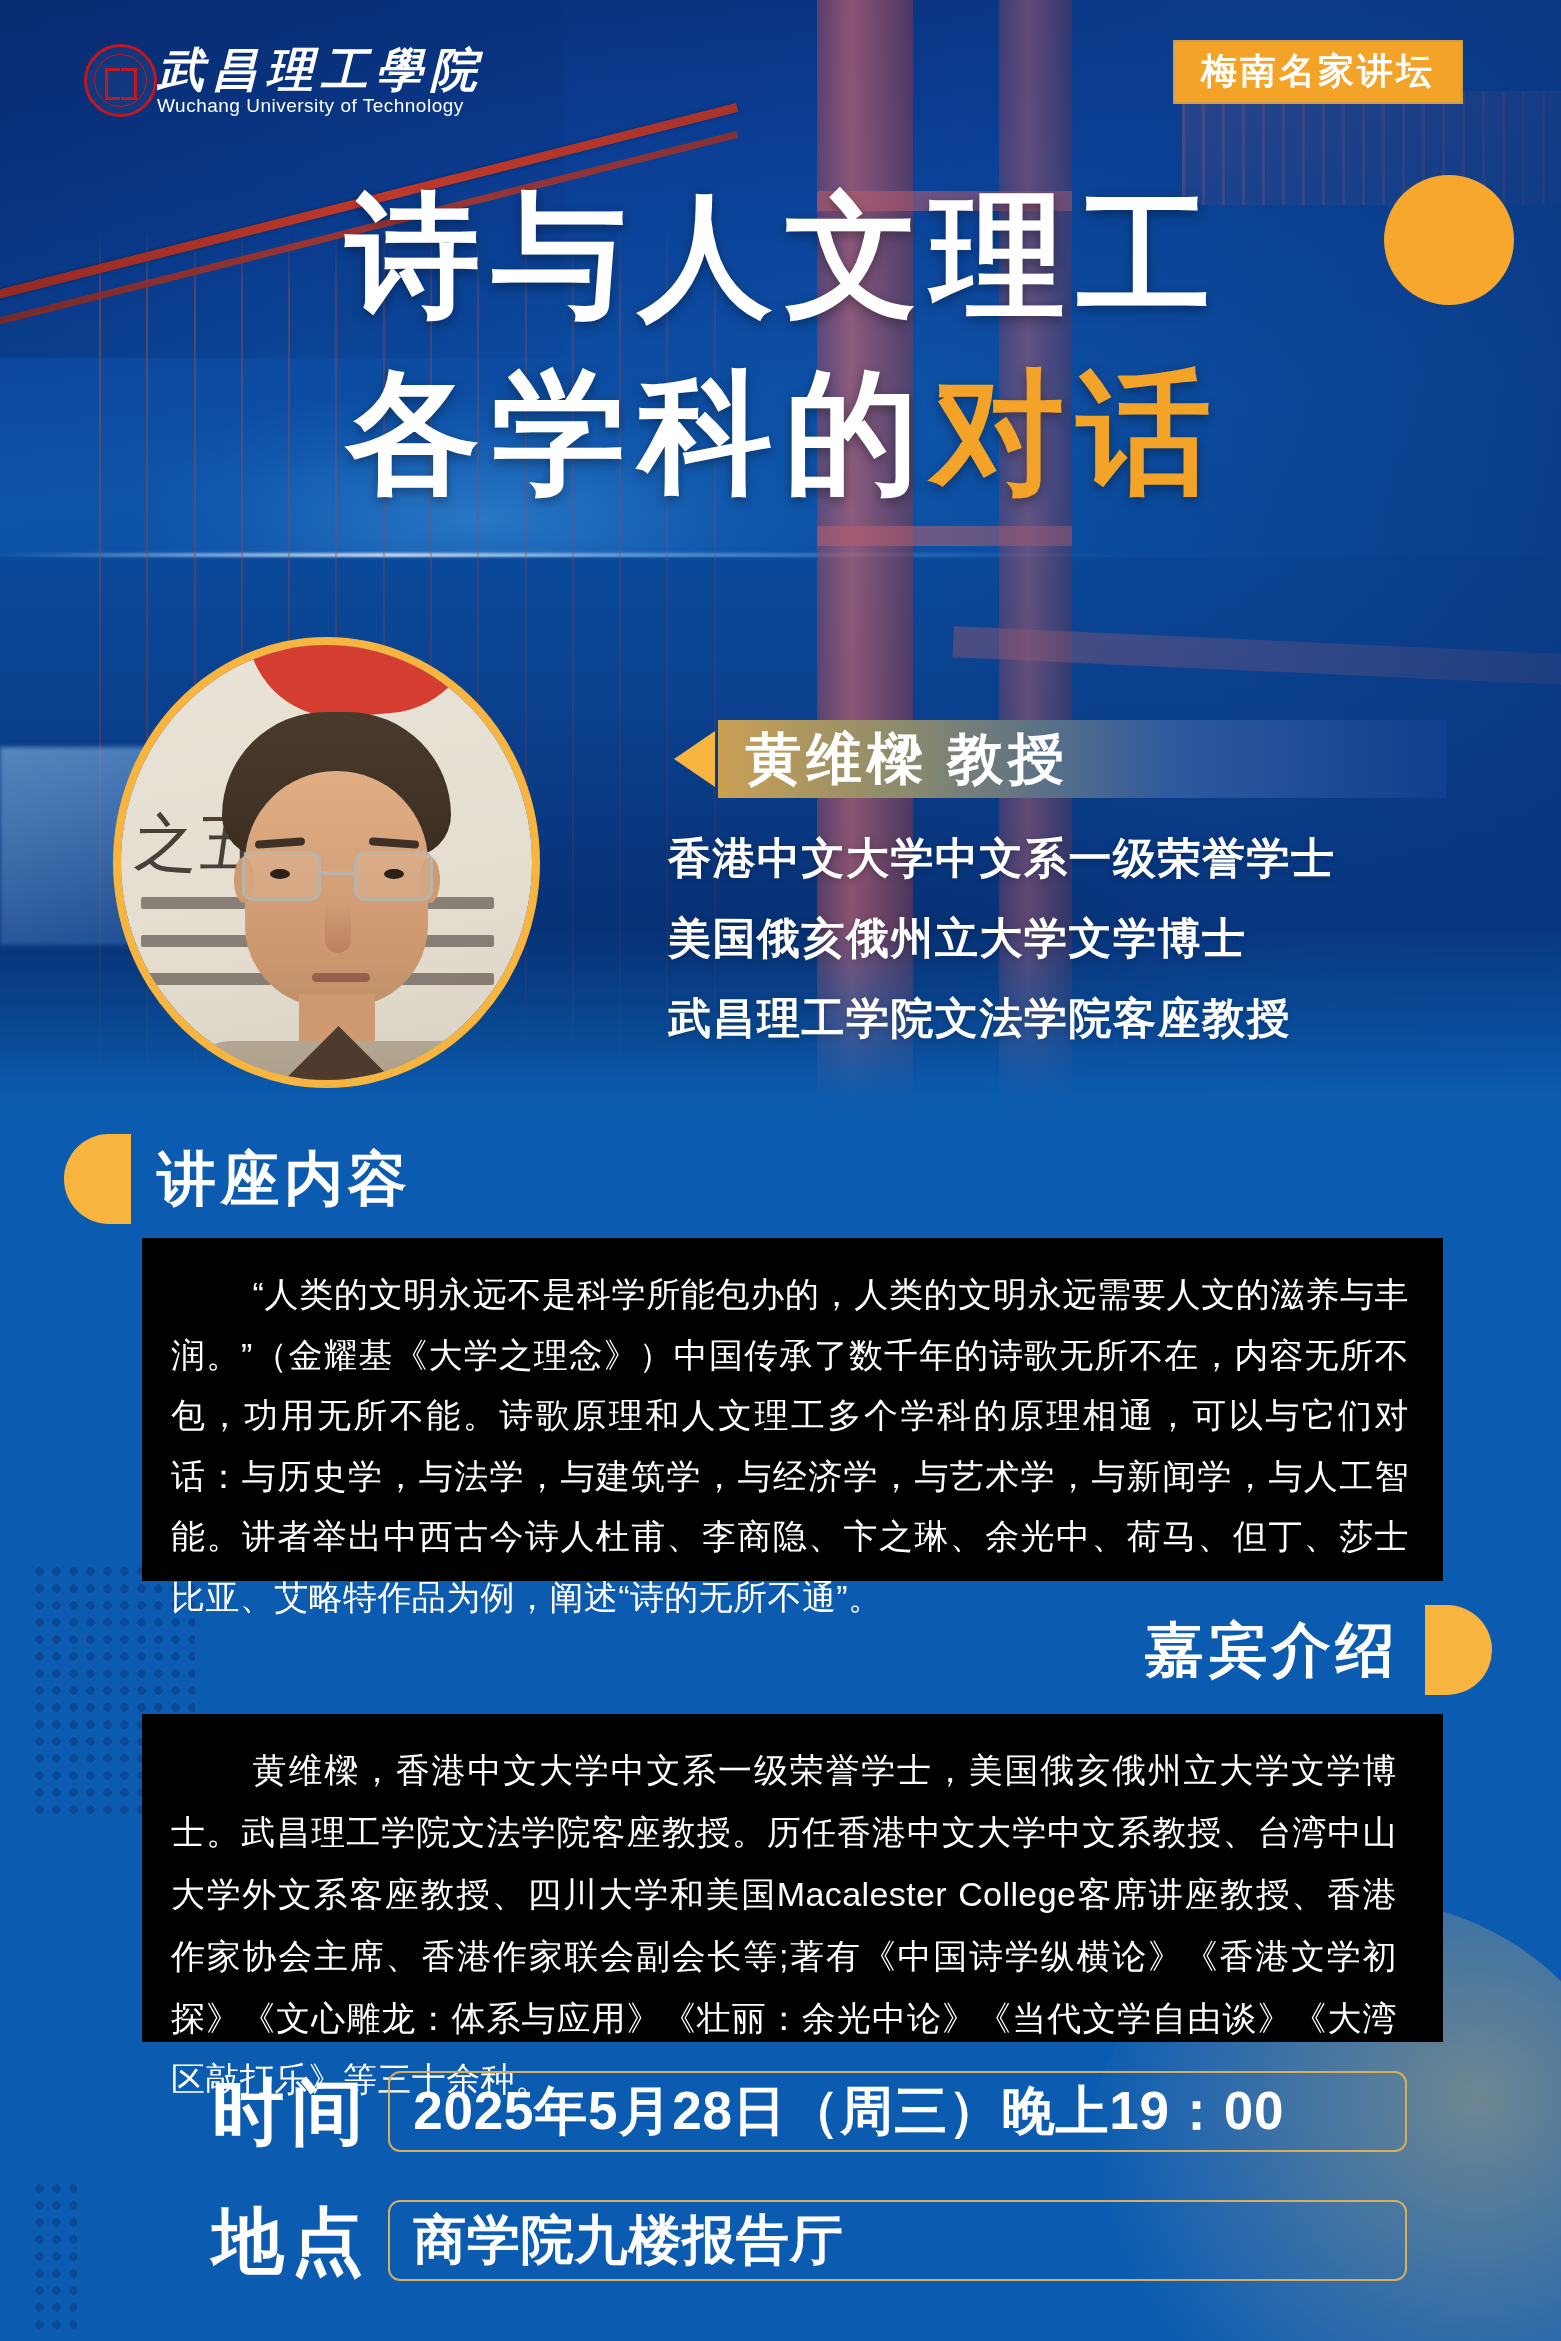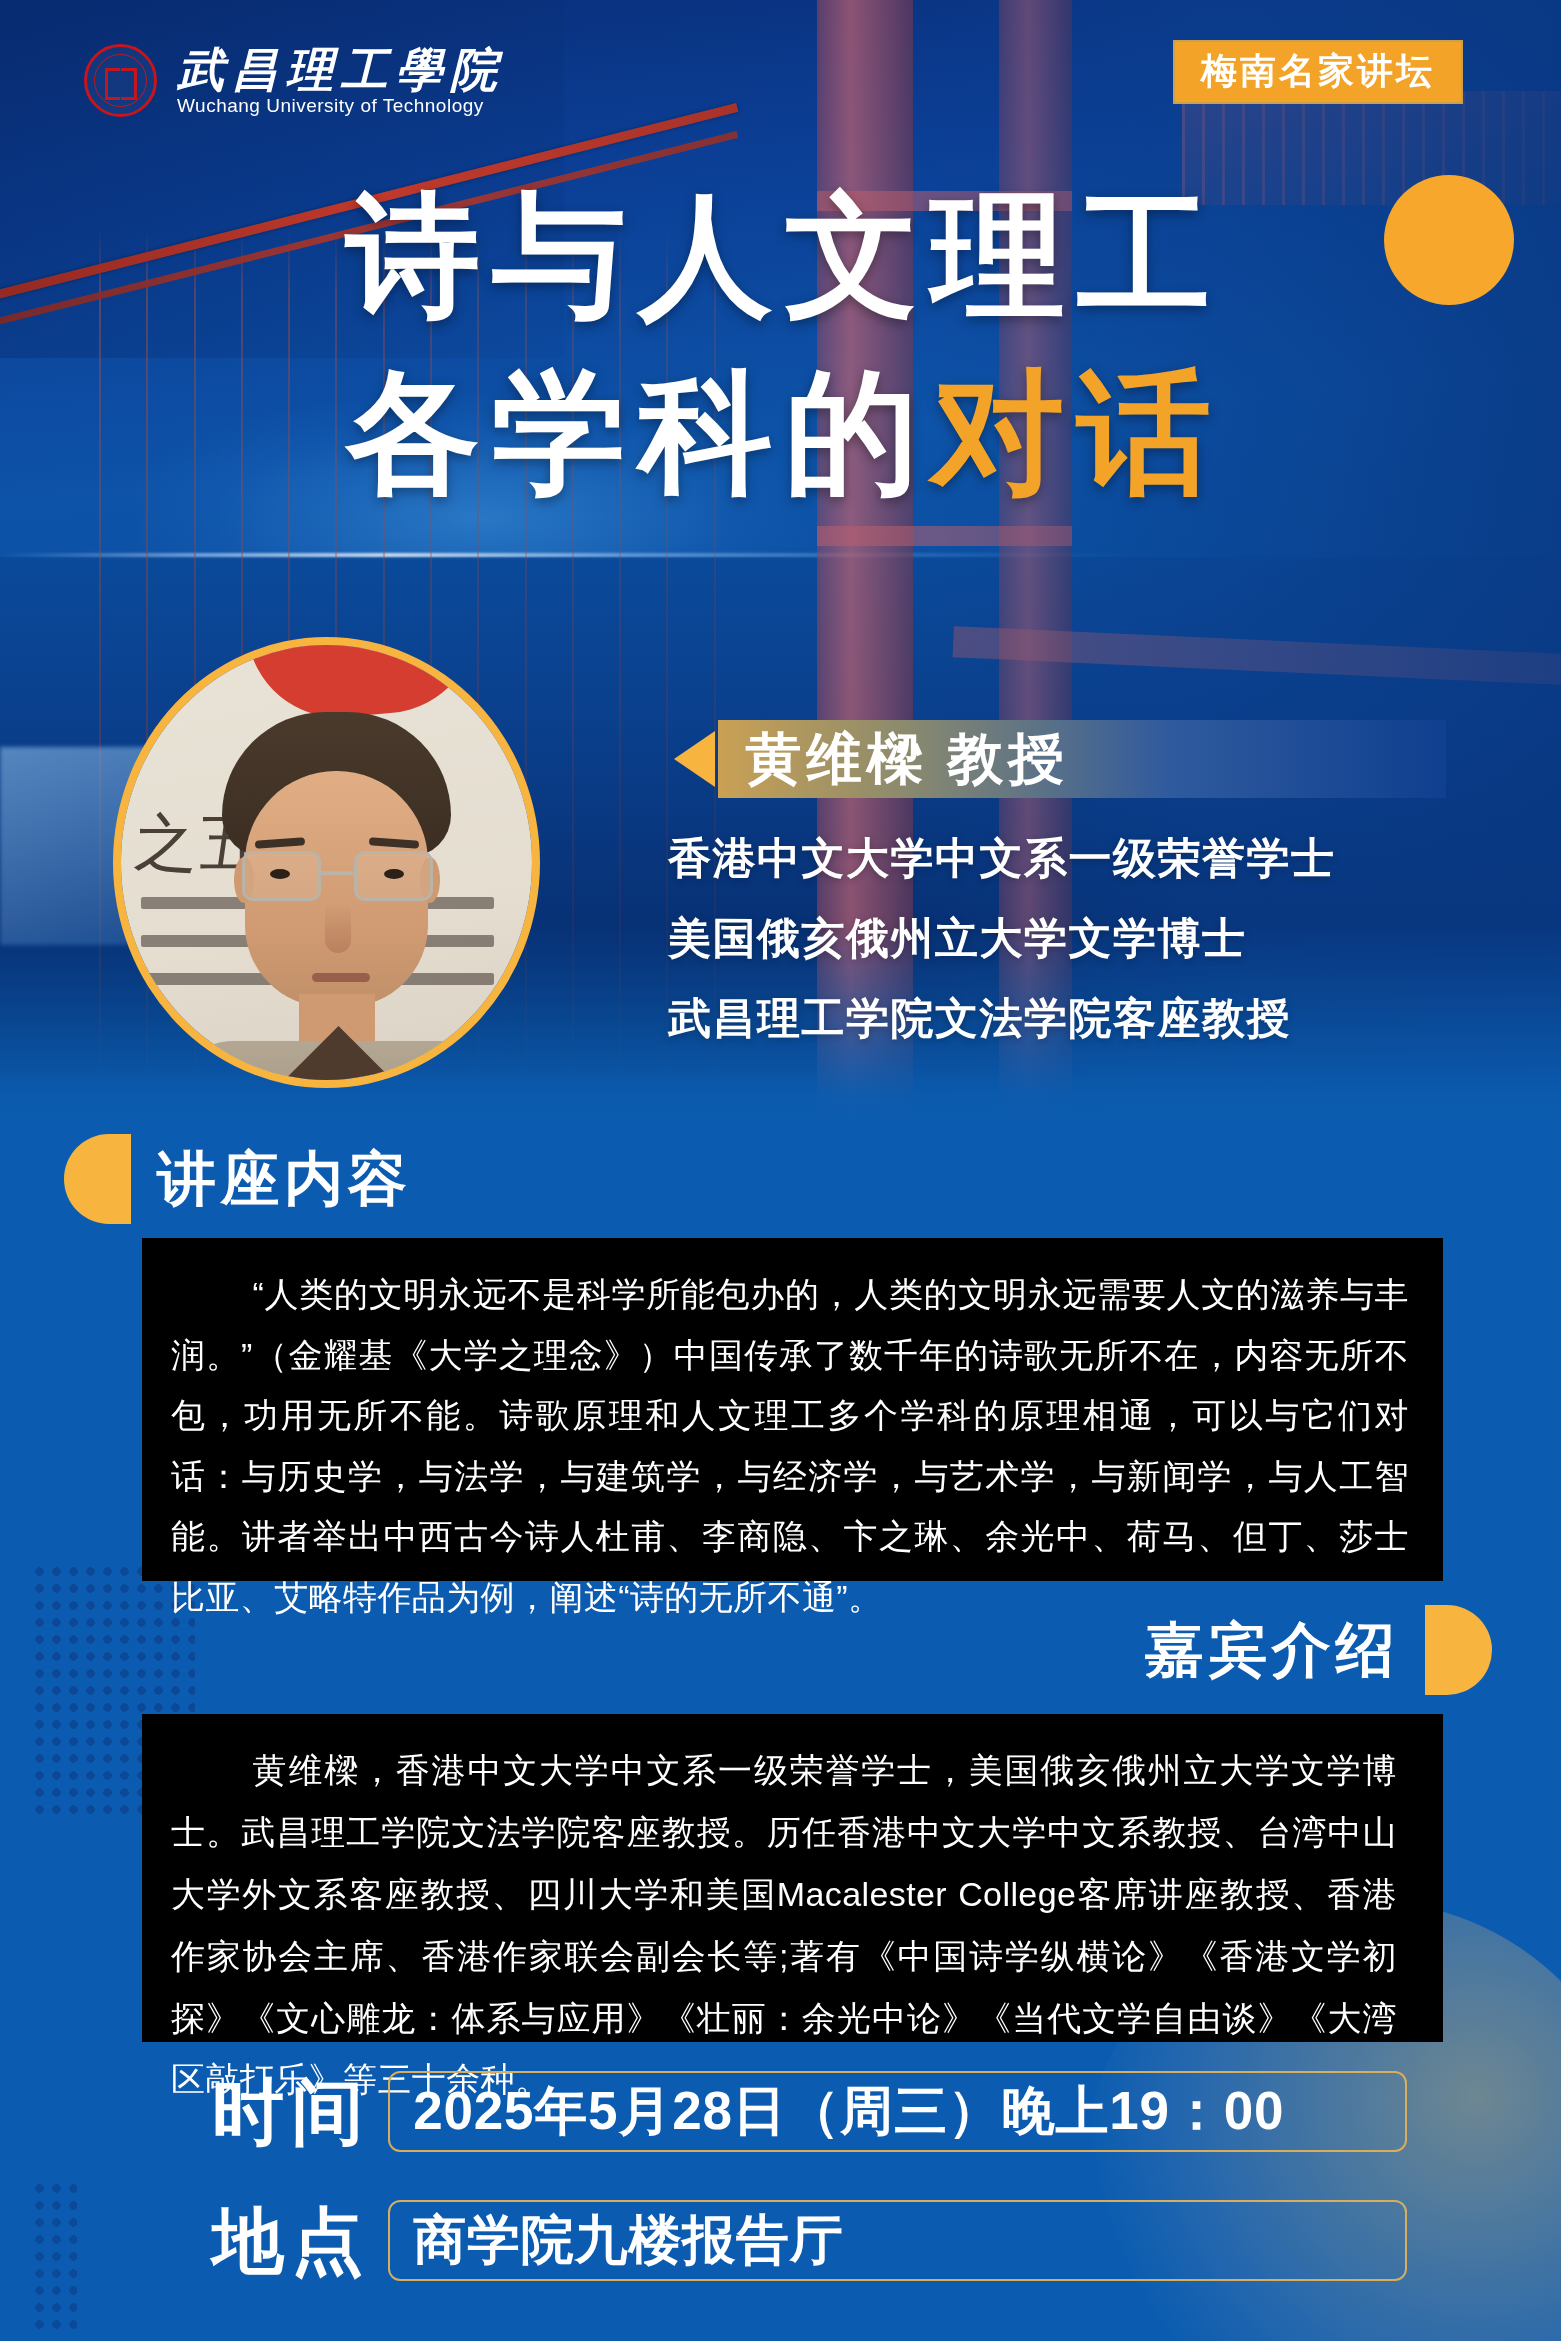--- a/index.html
+++ b/index.html
@@ -123,21 +123,21 @@
   }
   .dots-left2{
     position:absolute; left:30.5px; top:2180px; width:46px; height:152px;
     background-image:radial-gradient(#0c4795 34%,rgba(0,0,0,0) 36%);
     background-size:17px 17px;
     opacity:.9;
   }
 
   
   .header{ position:absolute; left:0; top:0; width:1561px; height:152px; }
-  .logo-wrap{ position:absolute; left:84px; top:44px; display:flex; align-items:center; gap:20px; }
+  .logo-wrap{ position:absolute; left:84px; top:44px; display:flex; align-items:center; }
   .logo-seal{
     width:73px; height:73px; border-radius:50%;
     border:3.8px solid #c4161c; position:relative; background:rgba(255,255,255,.04);
     display:flex; align-items:center; justify-content:center;
   }
   .logo-seal::before{
     content:""; position:absolute; inset:6.9px; border-radius:50%; border:1.5px solid #c4161c;
   }
   .logo-seal .glyph{
     width:32px; height:32px; position:relative;

